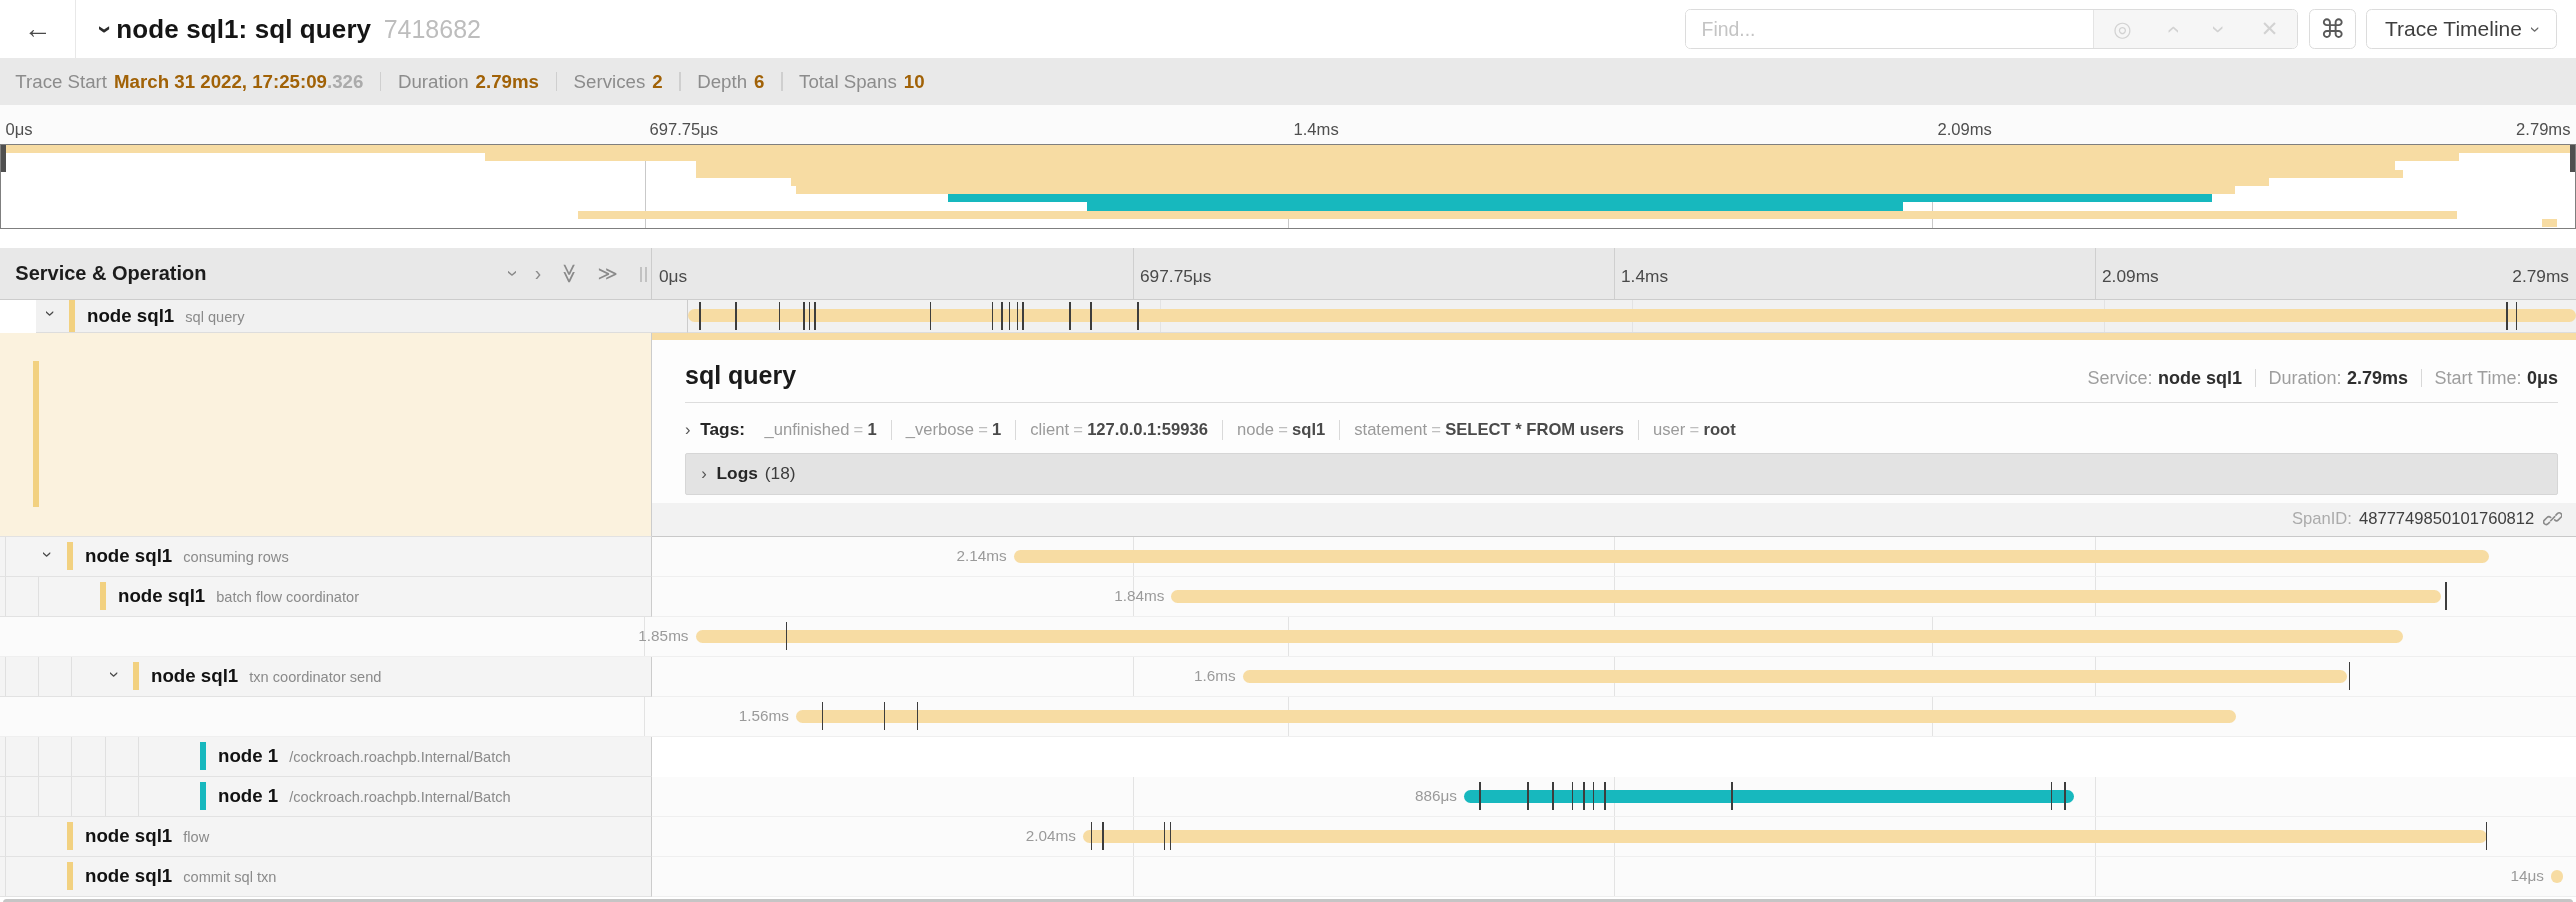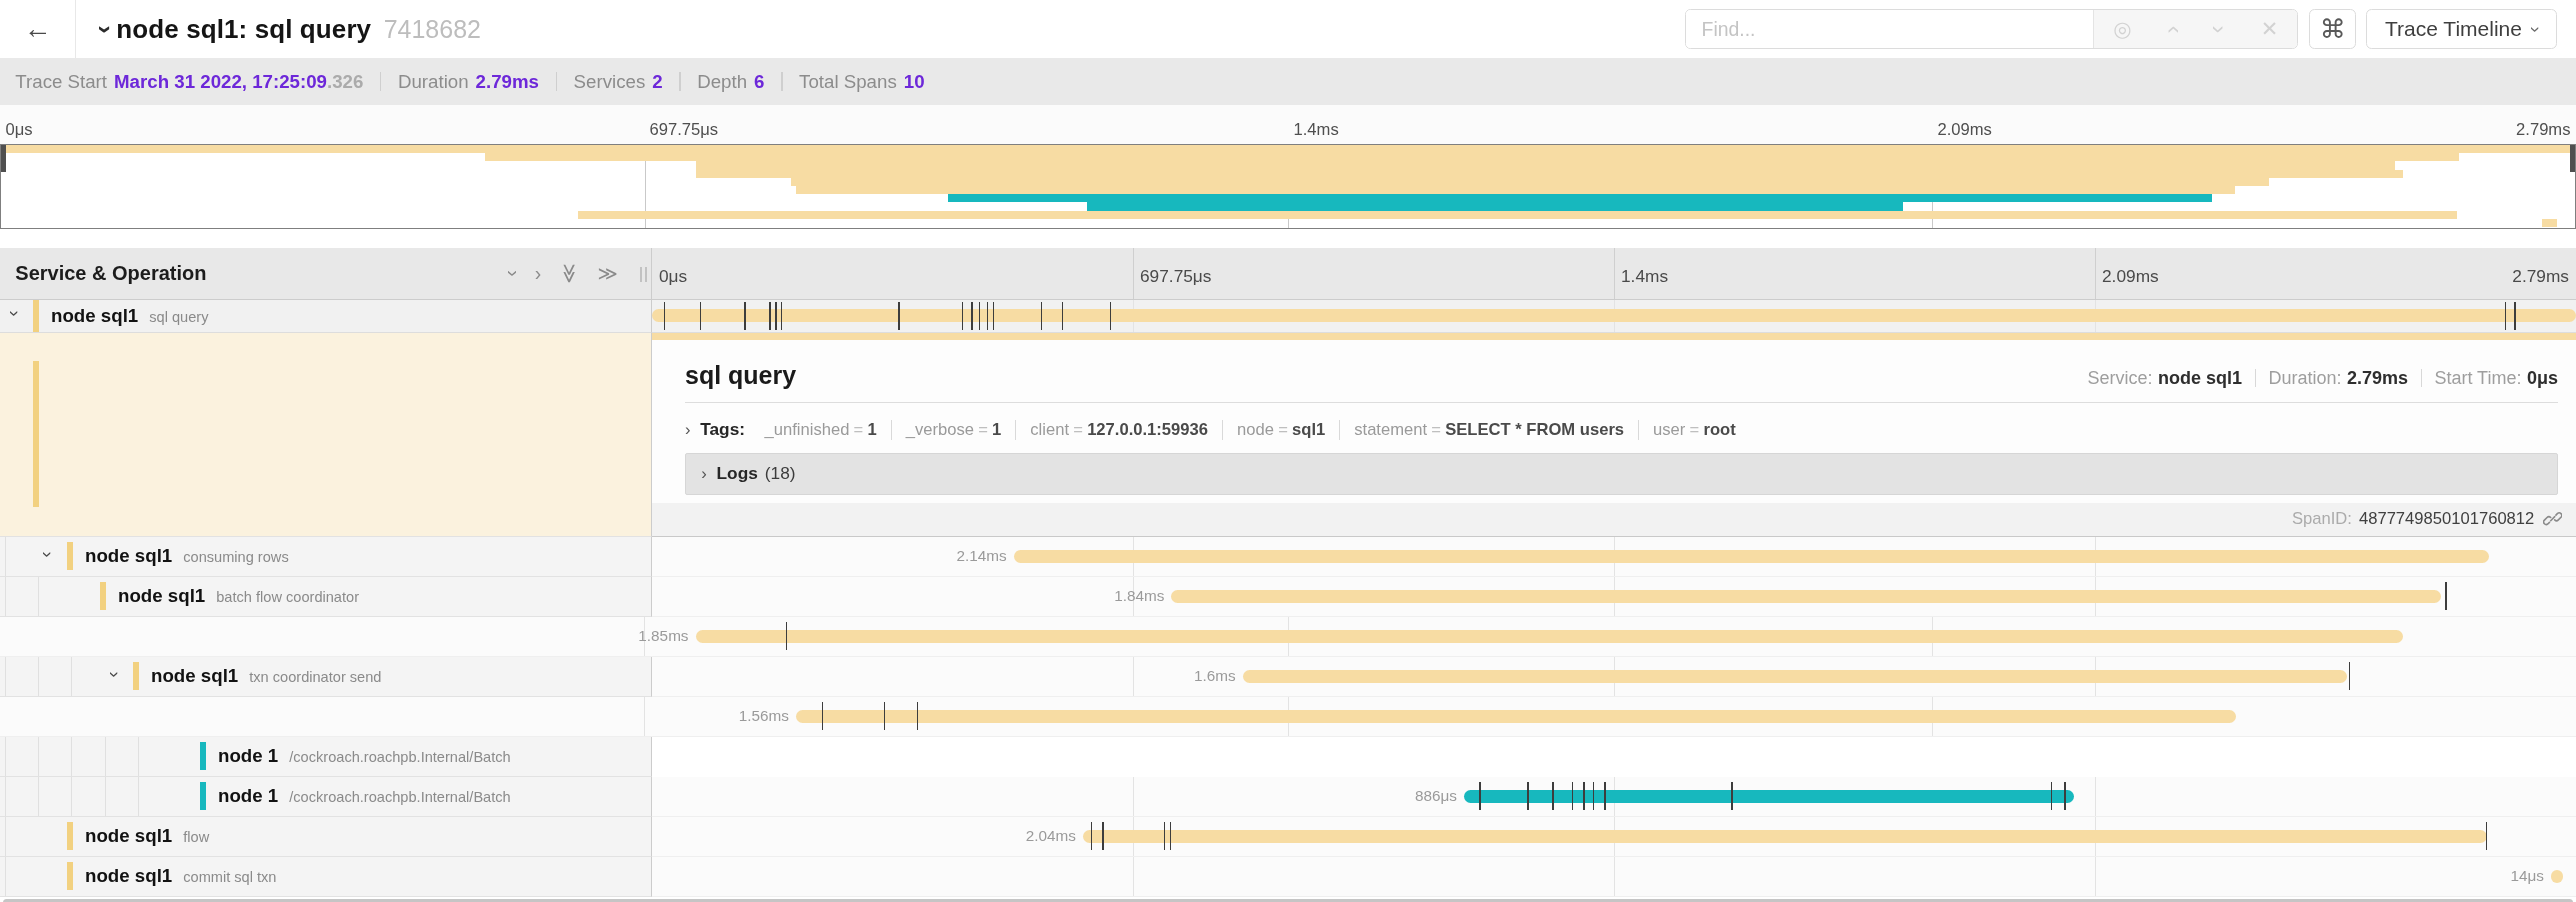--- a/index.html
+++ b/index.html
@@ -21,21 +21,21 @@
   .addon-ic { font-size:21px; color:#D2D2D2; cursor:pointer; }
   .chev-up { display:inline-block; transform:rotate(-90deg); font-size:23.6px; }
   .chev-dn { display:inline-block; transform:rotate(90deg); font-size:23.6px; }
   .cmd-btn { width:47px; height:40px; border:1.4px solid #DCDCDC; border-radius:5.5px; margin-left:11px; display:flex; align-items:center; justify-content:center; font-size:26px; color:#595959; background:#fff; cursor:pointer; }
   .view-btn { height:40px; border:1.4px solid #DCDCDC; border-radius:5.5px; margin-left:9.7px; display:flex; align-items:center; padding:0 18px; font-size:21px; color:#3f3f3f; background:#fff; cursor:pointer; }
   .view-btn .vchev { margin-left:9.7px; transform:rotate(90deg); display:inline-block; font-size:18px; color:#6a6a6a; }
 
   
   .meta { height:47px; background:#E9E9E9; display:flex; align-items:center; padding-left:15.3px; font-size:18.7px; }
   .mlab { color:#8c8c8c; margin-right:7px; }
-  .mval { color:#6d28d9; font-weight:700; }
+  .mval { color:#a16207; font-weight:700; }
   .mdim { color:#ABABAB; font-weight:700; }
   .msep { width:1.4px; height:19.4px; background:#CFCFCF; margin:0 16.6px; }
 
   
   .mini-ruler { position:relative; height:39px; background:#FBFBFB; font-size:16.6px; color:#4f4f4f; }
   .mini-ruler .rlab { position:absolute; bottom:4.2px; padding-left:5.5px; white-space:nowrap; }
   .mini-ruler .rlab.last { padding-right:5.5px; text-align:right; }
   .minimap { position:relative; height:85px; border:1.4px solid #7F7F7F; background:#fff; cursor:col-resize; }
   .mm-grid { position:absolute; top:0; bottom:0; width:0.7px; background:#C9C9C9; }
   .mm-row { position:relative; height:8.2px; }
@@ -220,21 +220,21 @@
         <div class="rlab" style="left: 50%;">1.4ms</div>
         <div class="rlab" style="left: 75%;">2.09ms</div>
         <div class="rlab last" style="right: 0px;">2.79ms</div>
         <div class="col-div" style="left: 25%;"></div>
         <div class="col-div" style="left: 50%;"></div>
         <div class="col-div" style="left: 75%;"></div>
       </div>
   </div>
 
   <div id="row-root">
-      <div class="row root" style="height: 33px;">
+      <div class="row root" style="height: 33px; padding-left: 36px;">
         <div class="lcell">
           <span class="tree-chev" style="left: 11px;">›</span>
           <span class="accent" style="left: 33px; background: rgb(242, 209, 128);"></span>
           <span class="tlabels" style="left: 51px;"><span class="svc">node sql1</span><span class="op">sql query</span></span>
         </div>
         <div class="rcell">
           <div class="grid-l" style="left: 25%;"></div>
           <div class="grid-l" style="left: 50%;"></div>
           <div class="grid-l" style="left: 75%;"></div>
           <div class="bar" style="left: 0%; width: 100%; background: rgb(247, 220, 163); top: 9.7px;"></div>

